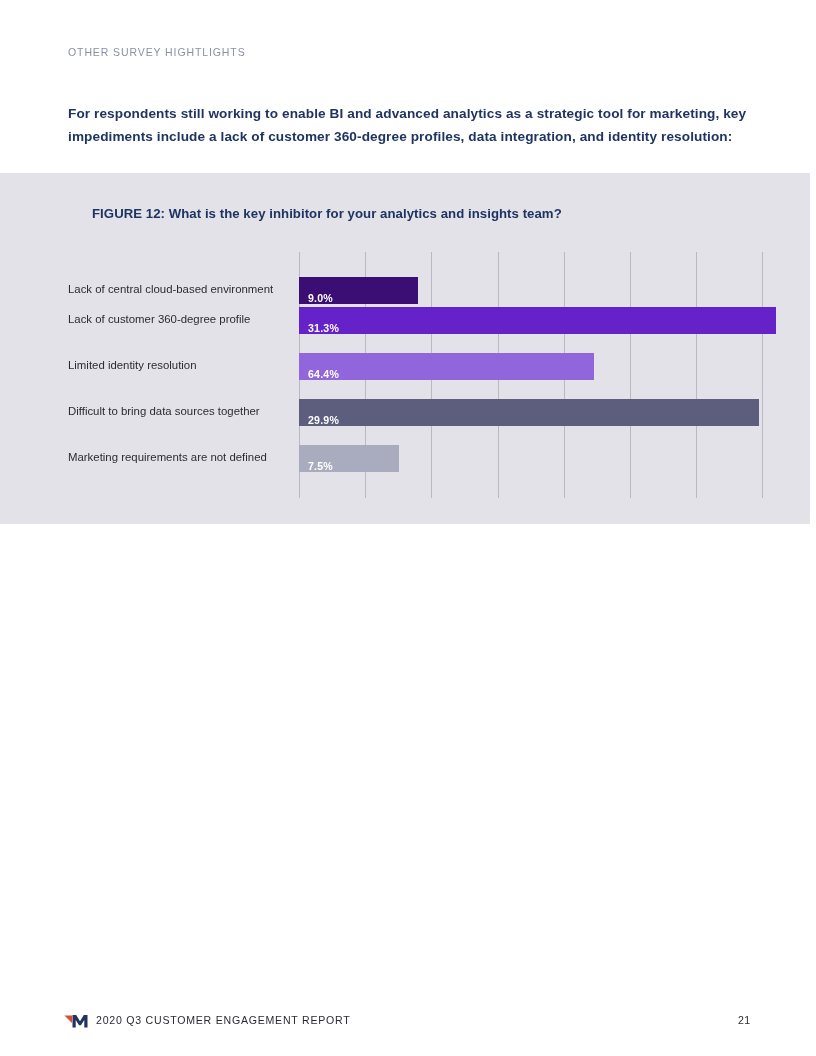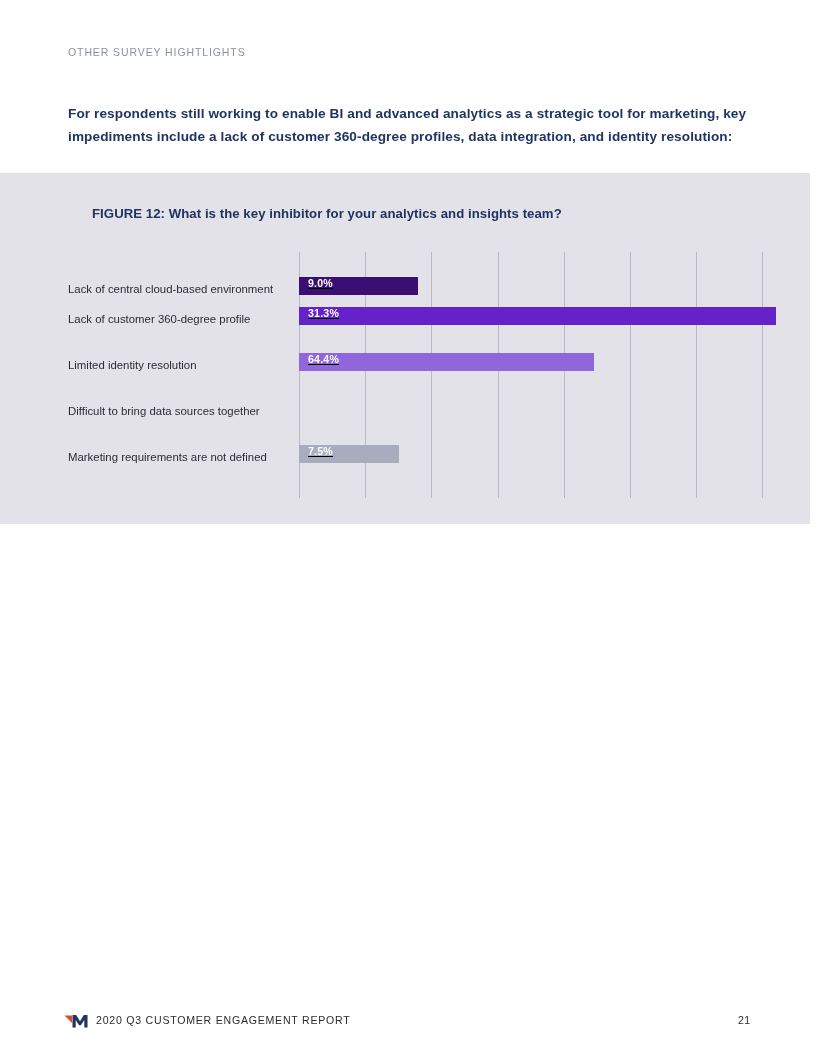--- a/index.html
+++ b/index.html
@@ -114,24 +114,23 @@
     position: absolute;
     left: 299px;
     top: 0;
     height: 46px;
     width: 500px;
   }
   .bar {
     position: absolute;
     left: 0;
     top: 9px;
-    height: 18px;
+    height: 27px;
     display: flex;
-    align-items: flex-start;
-    text-decoration: underline;
+    align-items: flex-end;
   }
   .bar-value {
     color: #ffffff;
     font-size: 10.6px;
     font-weight: bold;
     margin-left: 9px;
     letter-spacing: 0.2px;
     white-space: nowrap;
   }
 
@@ -216,20 +215,25 @@
         <div class="bar-label">Limited identity resolution</div>
         <div class="bar-track">
           <div class="bar" id="bar2" style="width: 295px; background: rgb(145, 102, 221);">
             <span class="bar-value">64.4%</span>
           </div>
         </div>
       </div>
 
       <div class="bar-row" style="top:138px;">
         <div class="bar-label">Difficult to bring data sources together</div>
+        <div class="bar-track">
+          <div class="bar" id="bar3" style="width: 460px; background: rgb(93, 93, 126);">
+            <span class="bar-value">29.9%</span>
+          </div>
+        </div>
       </div>
 
       <div class="bar-row" style="top:184px;">
         <div class="bar-label">Marketing requirements are not defined</div>
         <div class="bar-track">
           <div class="bar" id="bar4" style="width: 100px; background: rgb(169, 172, 190);">
             <span class="bar-value">7.5%</span>
           </div>
         </div>
       </div>

